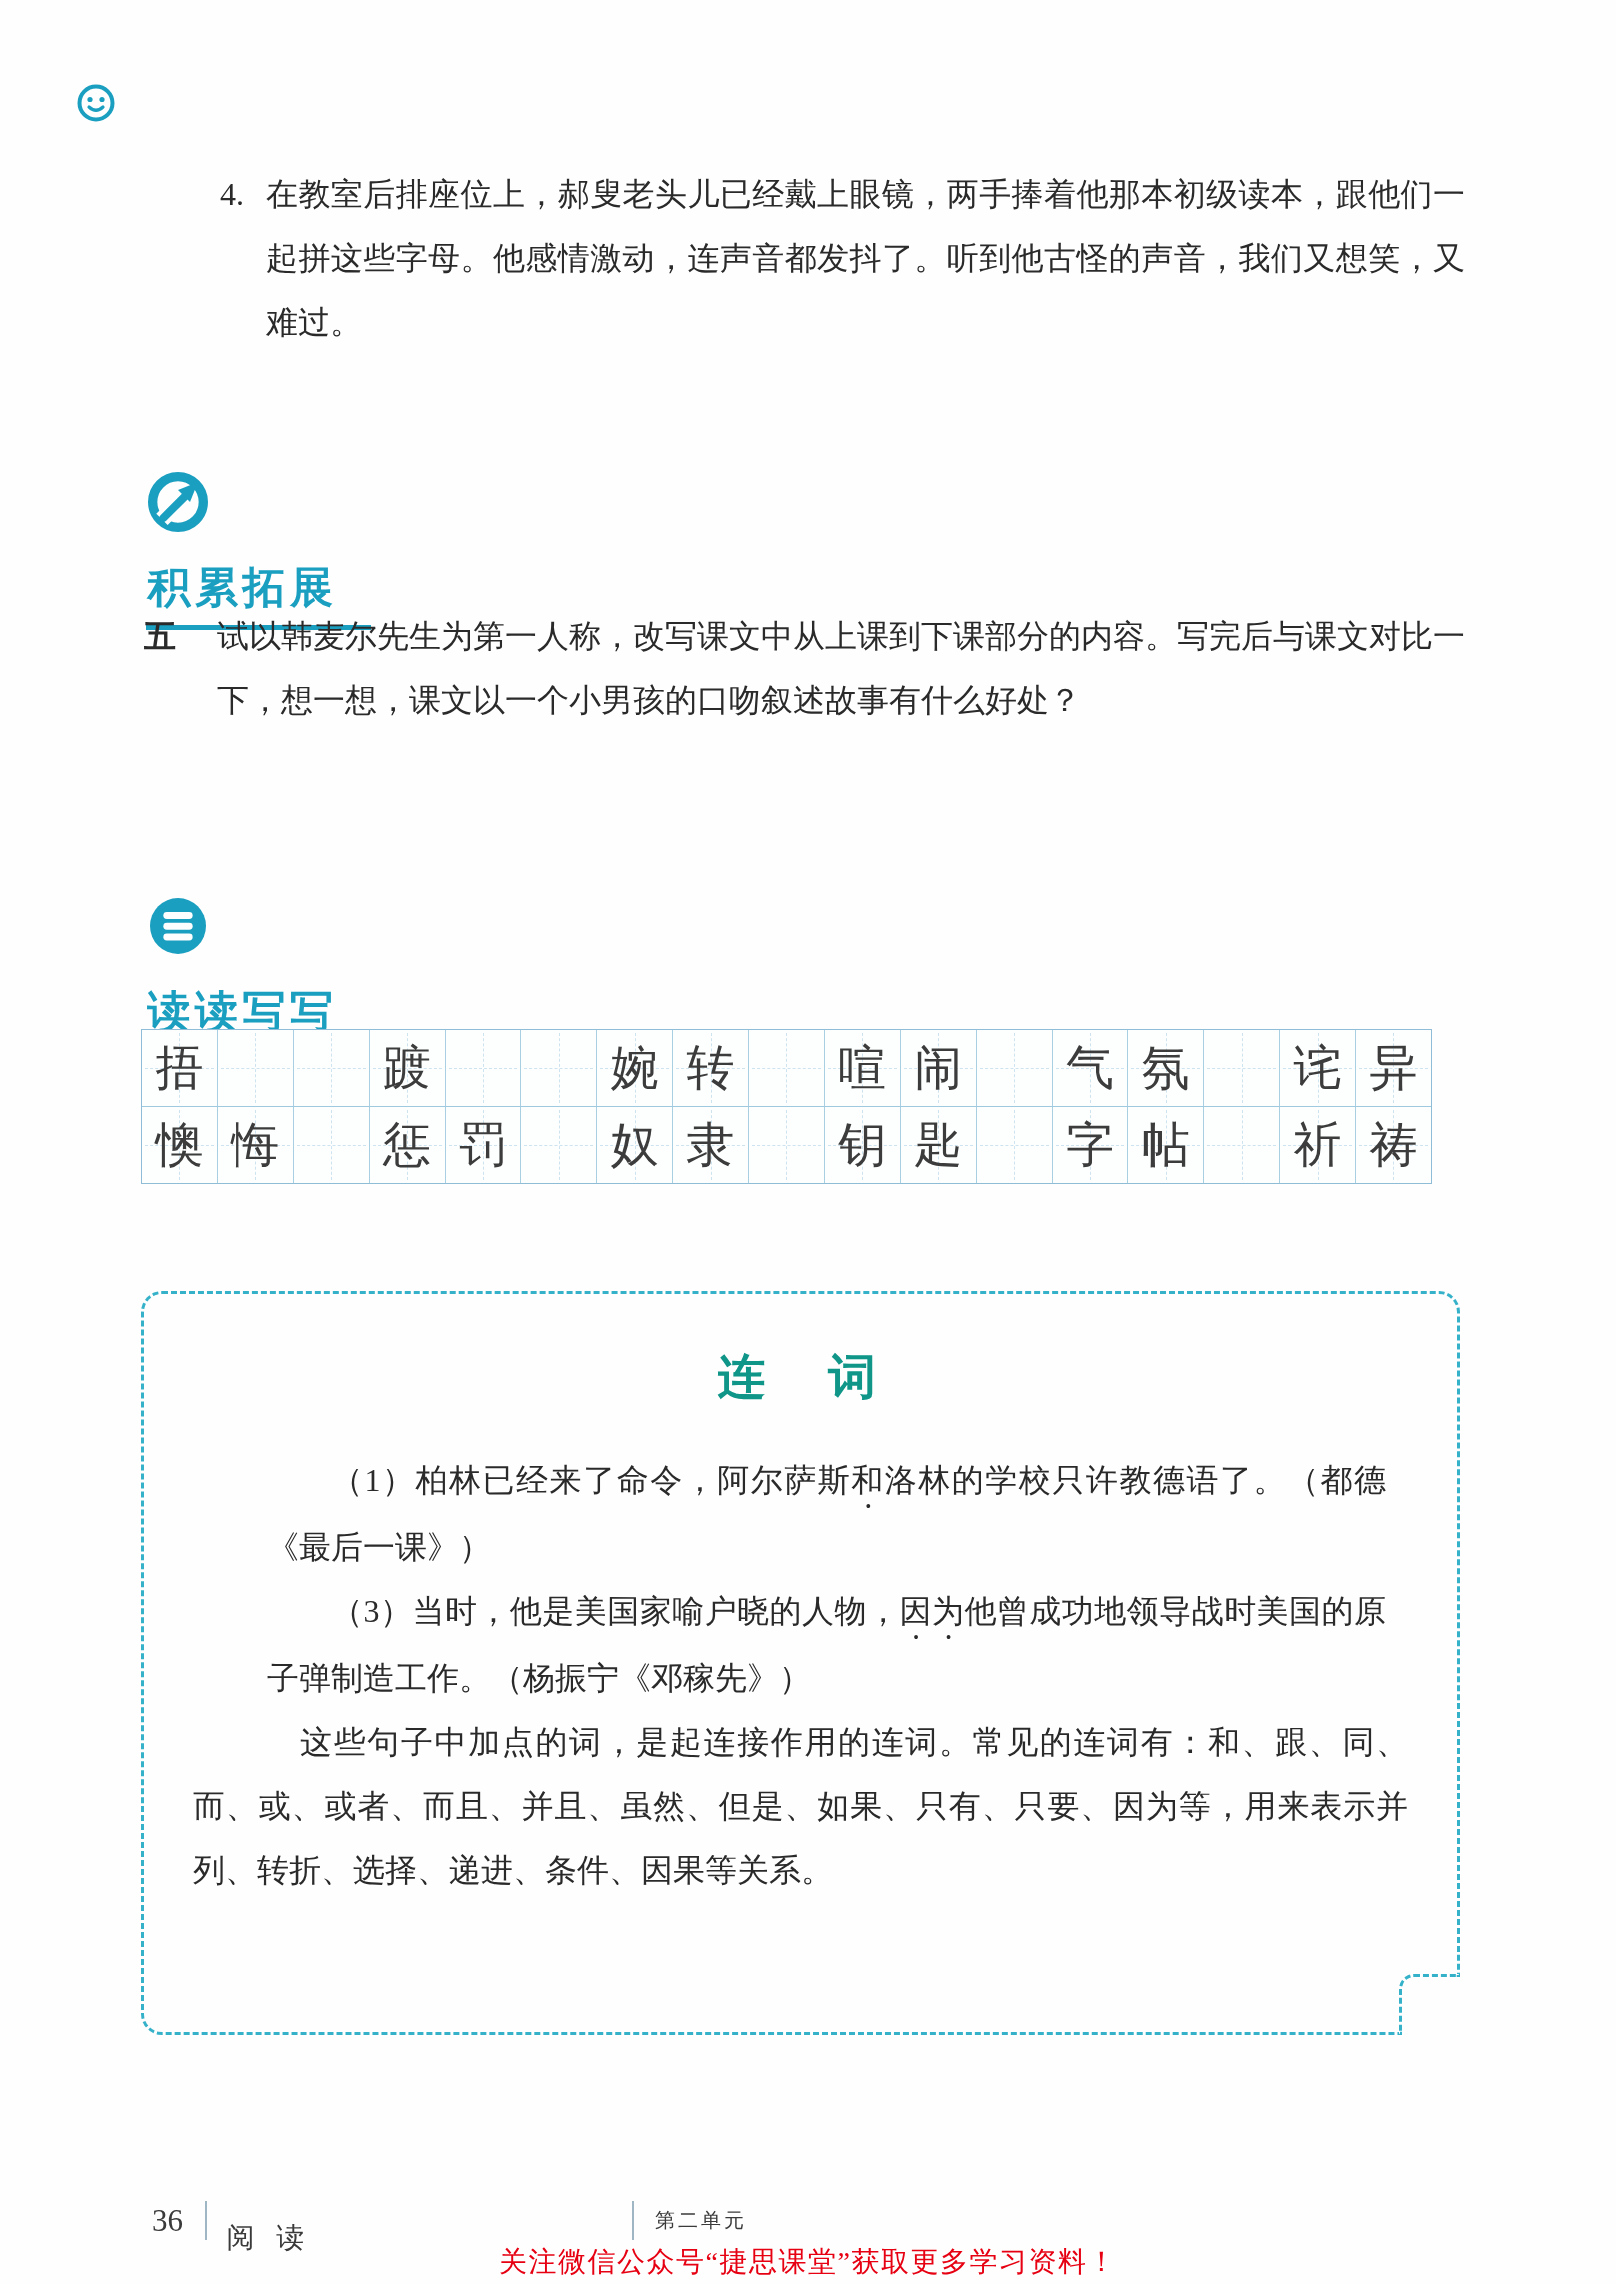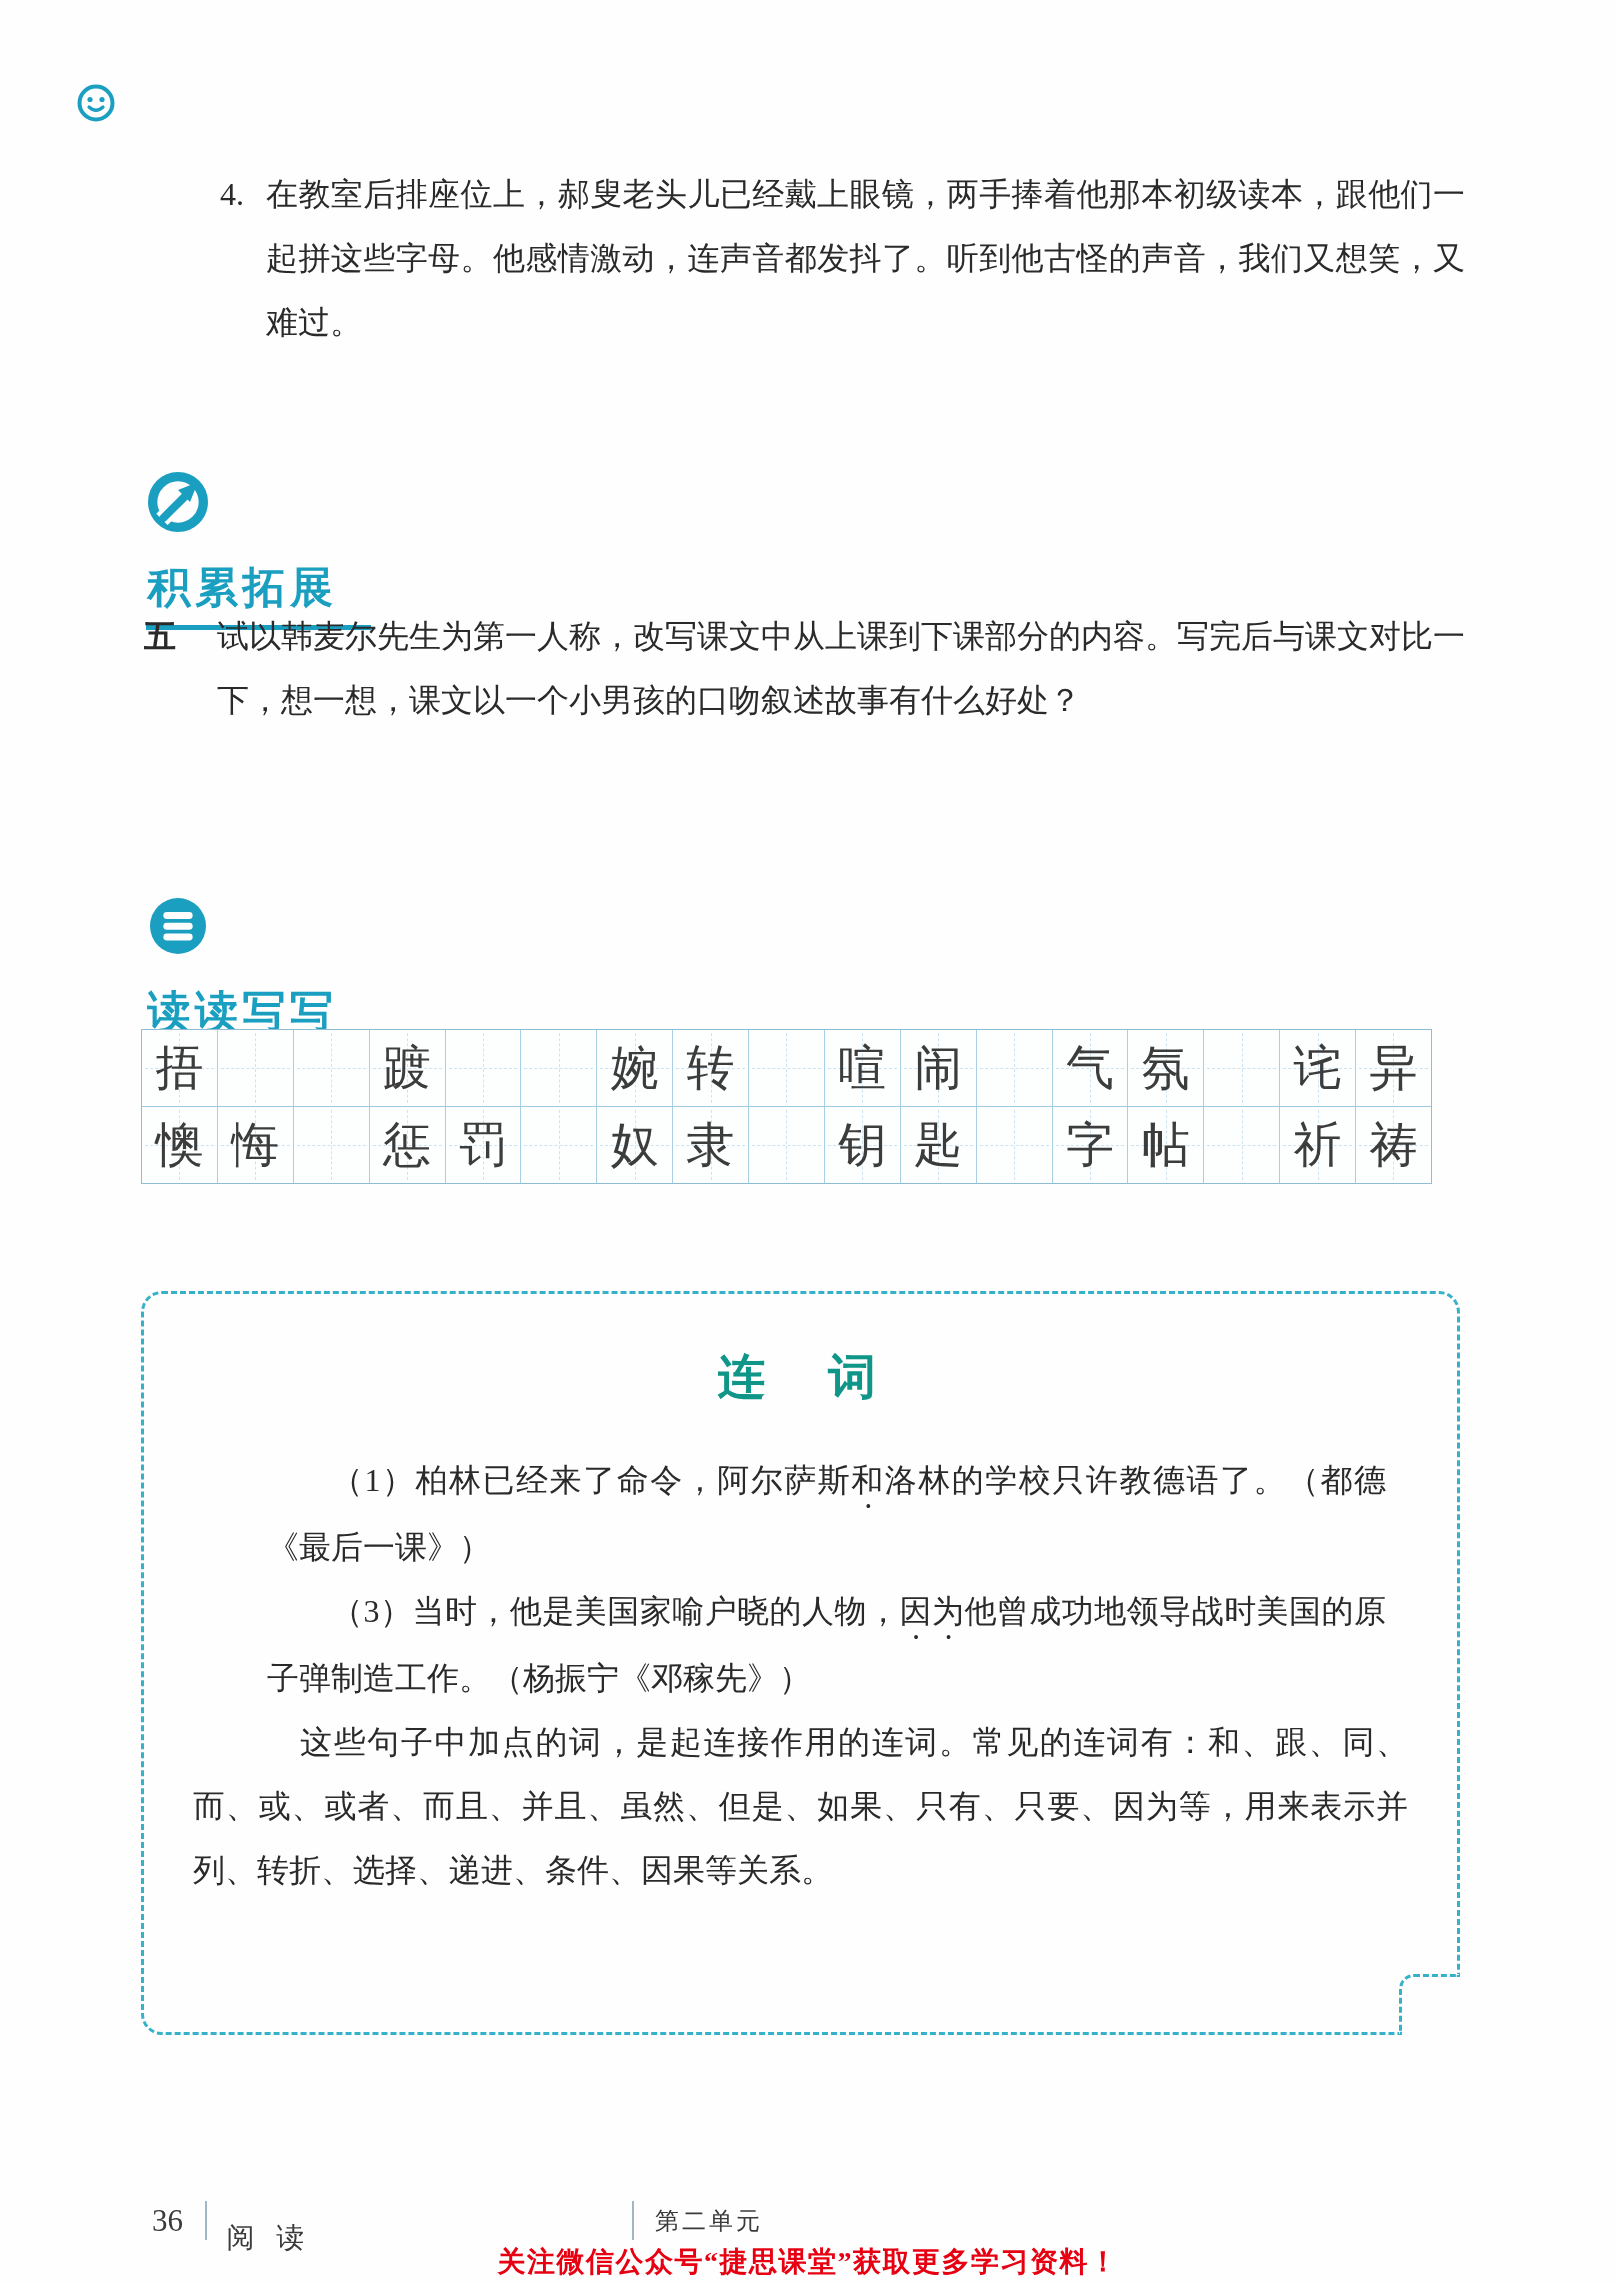--- a/index.html
+++ b/index.html
@@ -168,29 +168,29 @@
     width: 2.2px; height: 39px;
     background: #9fb7c4;
     margin: 0 19.3px 0 22px;
   }
   .footer .sect { font-size: 28px; letter-spacing: 7.4px; color: #3a3a3a; margin-top: 35px; }
   .footer .vdiv2 {
     width: 2.2px; height: 39px;
     background: #9fb7c4;
     margin-left: 320px; margin-right: 21px;
   }
-  .footer .unit { font-size: 24px; letter-spacing: 3px; color: #3a3a3a; }
+  .footer .unit { font-size: 20px; letter-spacing: 3px; color: #3a3a3a; }
 
   .watermark {
     position: absolute;
     left: 0; top: 2243px;
     width: 100%;
     text-align: center;
     font-size: 28px;
-    font-weight: bold;
+    font-weight: normal;
     color: #e60012;
     letter-spacing: 1.5px;
   }
 </style>
 </head>
 <body>
 
 <div class="page">
 
   <svg class="logo" viewBox="0 0 40 40">

